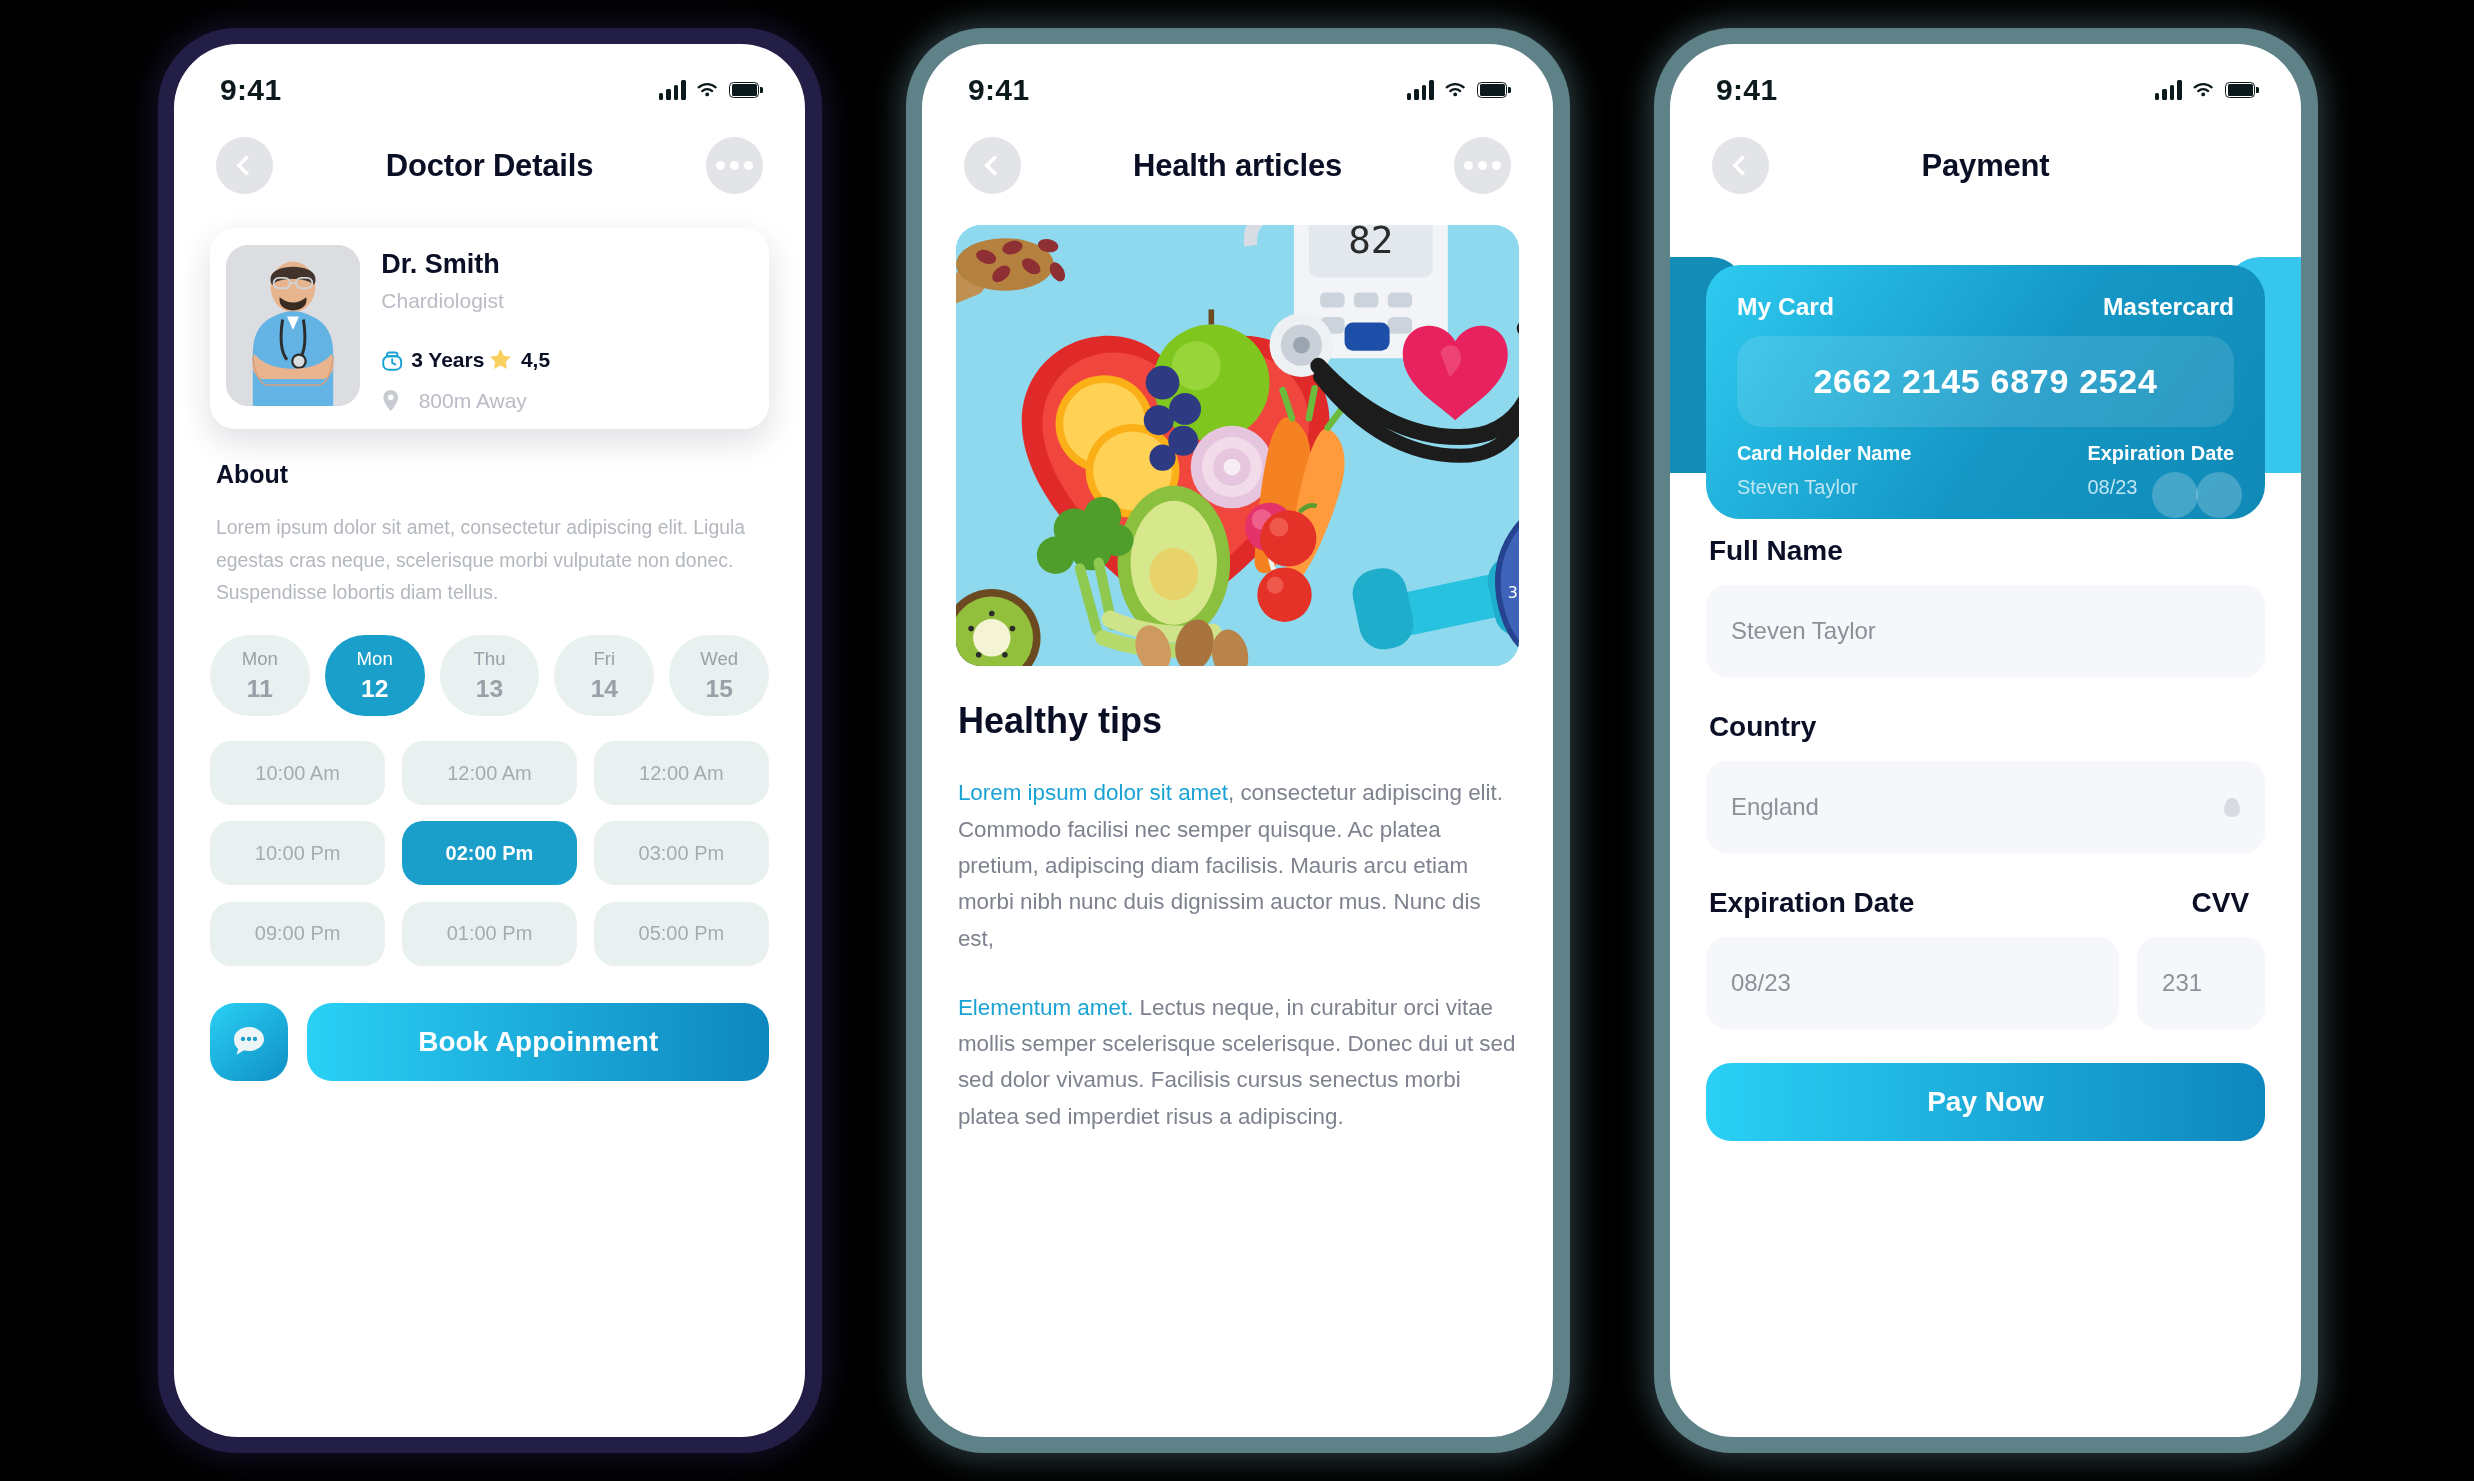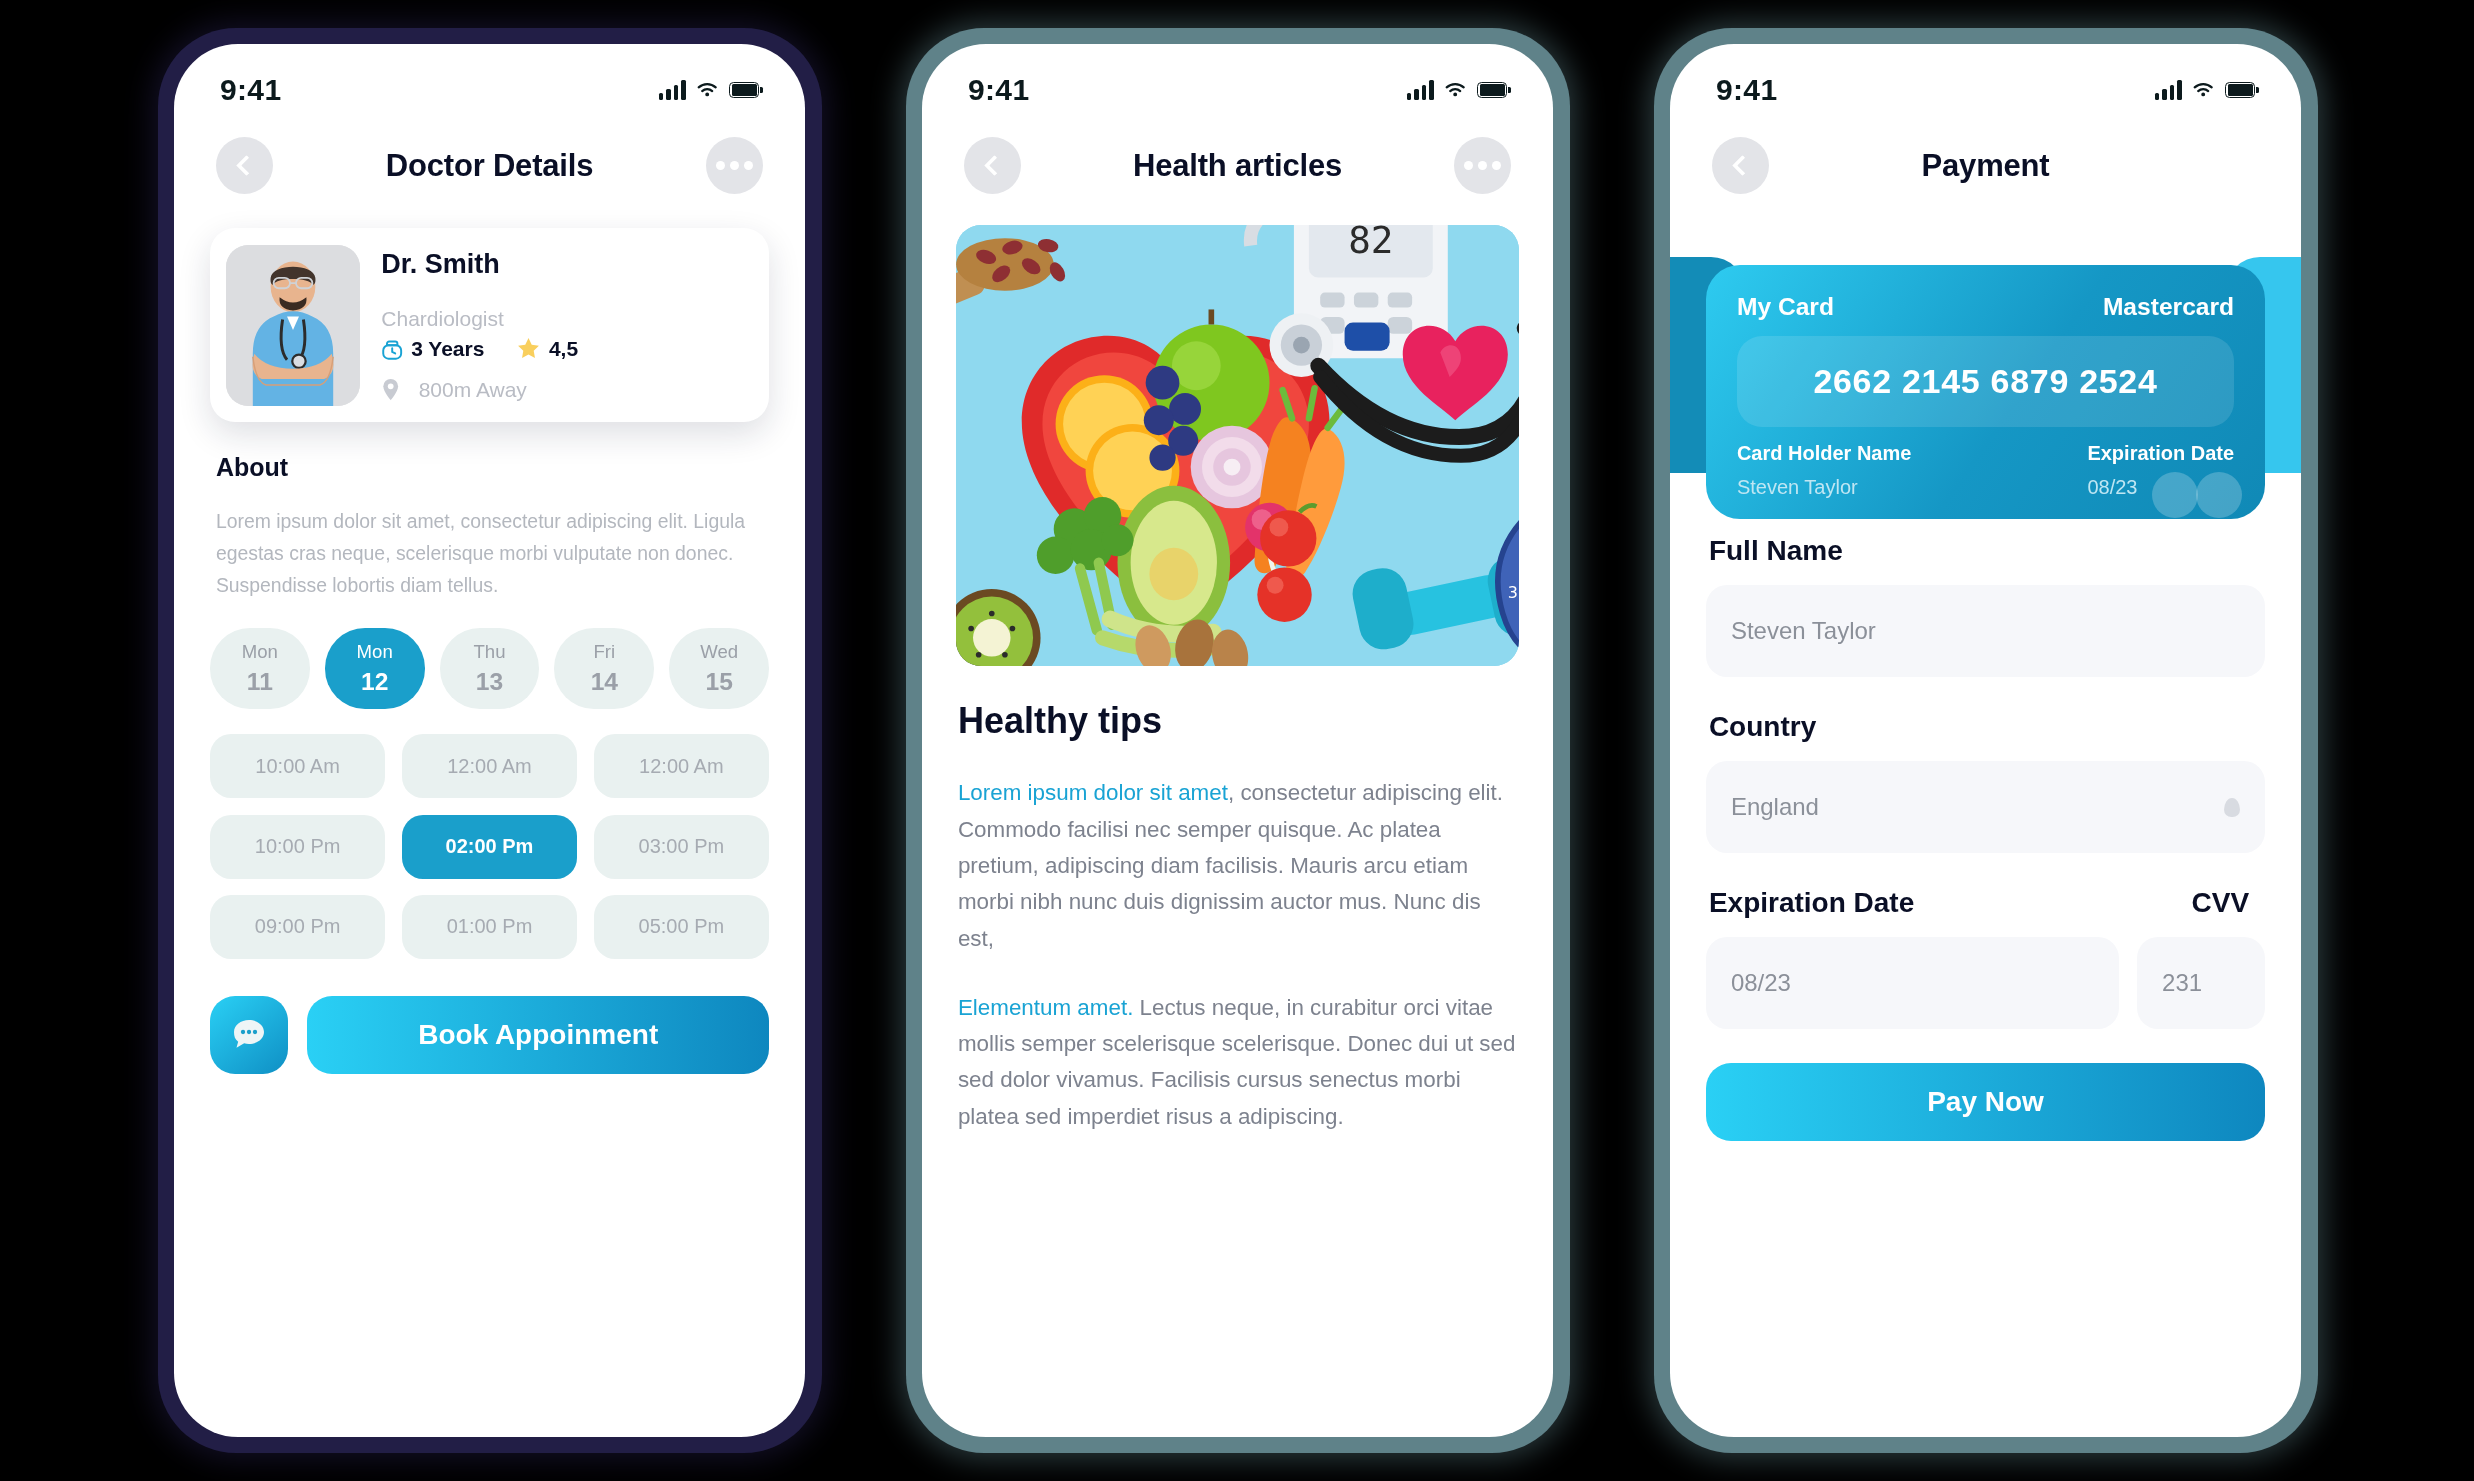--- a/index.html
+++ b/index.html
@@ -87,22 +87,22 @@
     padding: 16.4px;
     display: flex; gap: 21px;
   }
   .doc-photo {
     width: 134px; height: 161px; border-radius: 22.4px; flex: 0 0 auto;
     background: #dcdde0;
     position: relative; overflow: hidden;
   }
   .doc-info { flex: 1; padding-top: 4.5px; }
   .doc-name { font-size: 27px; font-weight: 700; color: #0a0f26; }
-  .doc-spec { font-size: 21px; color: #b9bcc4; margin-top: 27px; }
-  .doc-meta { display: flex; gap: 32px; margin-top: 5px; }
+  .doc-spec { font-size: 21px; color: #b9bcc4; margin-top: 9px; }
+  .doc-meta { display: flex; gap: 4px; margin-top: 34px; }
   .meta-item { display: flex; align-items: center; gap: 7.5px; }
   .meta-text { font-size: 21px; font-weight: 700; color: #0a0f26; }
   .meta-text.muted { font-weight: 400; color: #b9bcc4; }
   .doc-loc { display: flex; align-items: center; gap: 18px; margin-top: 16.4px; }
 
   .section-title { font-size: 25px; font-weight: 700; color: #0a0f26; margin: 31px 0 0 42px; }
   .about-text {
     margin: 22.4px 42px 0 42px; font-size: 19.4px; line-height: 1.66; color: #b3b7be;
   }
 

